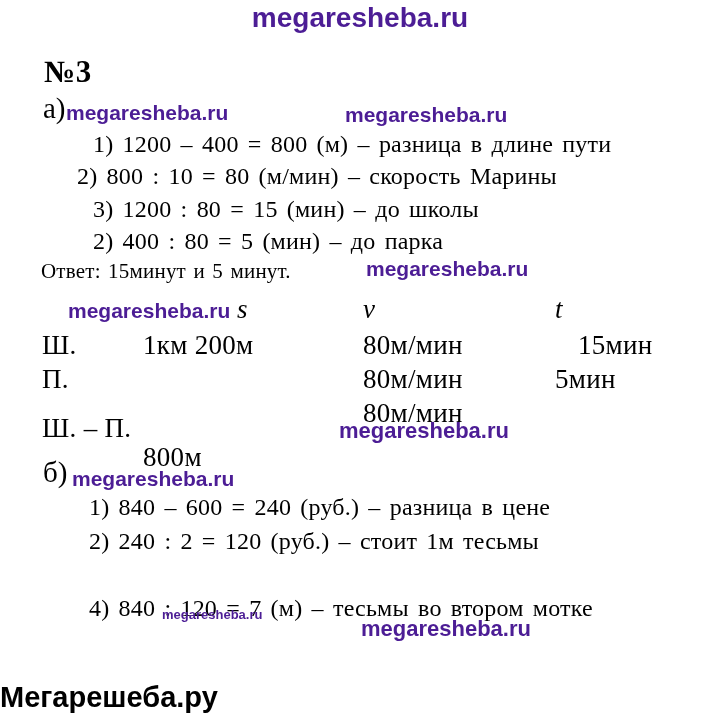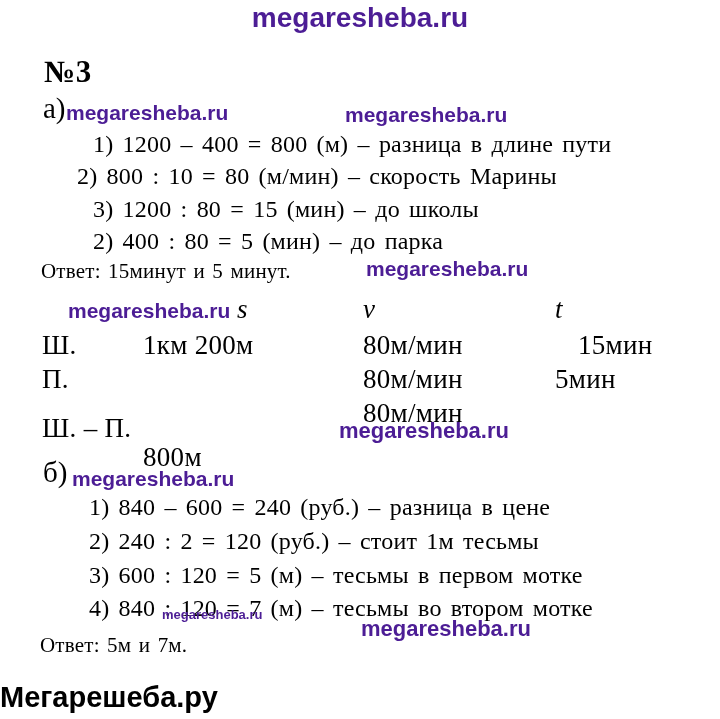--- a/index.html
+++ b/index.html
@@ -105,23 +105,21 @@
   <div class="abs tbl-cell" style="left:363px; top:398px;">80м/мин</div>
   <div class="abs tbl-cell" style="left:555px; top:398px;"></div>
 
   <div class="wm wm-center" style="left:339px; top:418px;">megaresheba.ru</div>
 
   <div class="abs section-label" style="left:43px; top:456px;">б)</div>
   <div class="wm wm-mid" style="left:72px; top:467px;">megaresheba.ru</div>
 
   <div class="abs step" style="left:89px; top:494px;">1) 840 – 600 = 240 (руб.) – разница в цене</div>
   <div class="abs step" style="left:89px; top:528px;">2) 240 : 2 = 120 (руб.) – стоит 1м тесьмы</div>
-  <div class="abs step" style="left:89px; top:562px;">3) 600 : 120 = 5 (м) – тесьмы в первом мотке</div>
   <div class="abs step" style="left:89px; top:595px;text-align:center;">4) 840 : 120 = 7 (м) – тесьмы во втором мотке</div>
 
   <div class="wm wm-small" style="left:162px; top:607px;">megaresheba.ru</div>
   <div class="wm wm-center" style="left:361px; top:616px;">megaresheba.ru</div>
 
-  <div class="abs answer" style="left:40px; top:633px;">Ответ: 5м и 7м.</div>
 
   <div class="abs footer-logo">Мегарешеба.ру</div>
 
 </div>
 
 </body></html>

